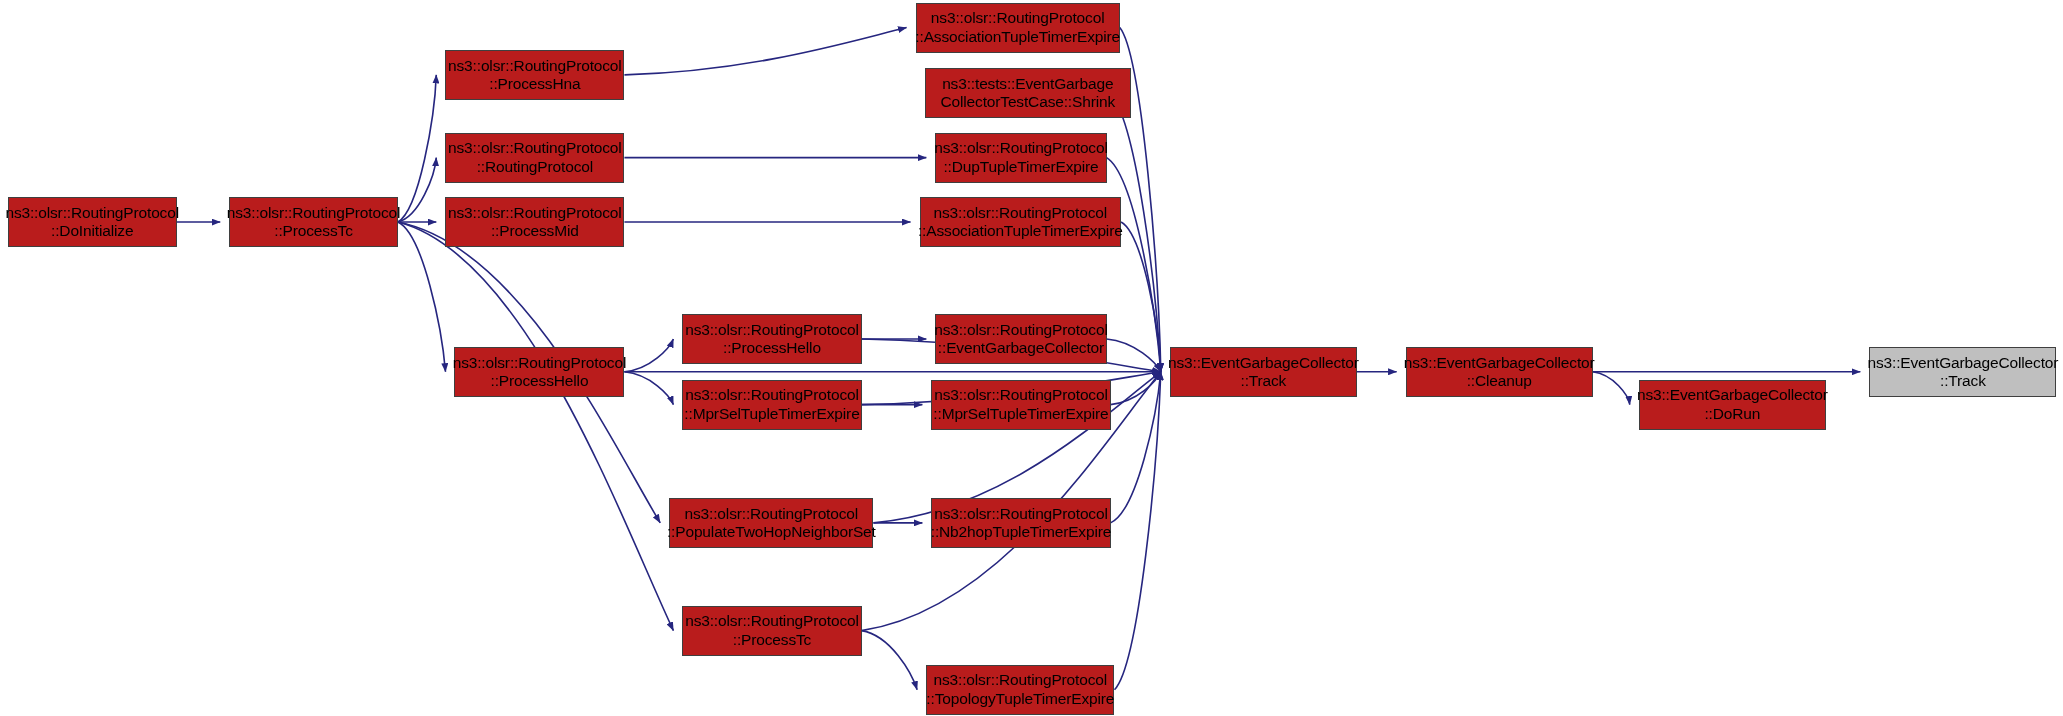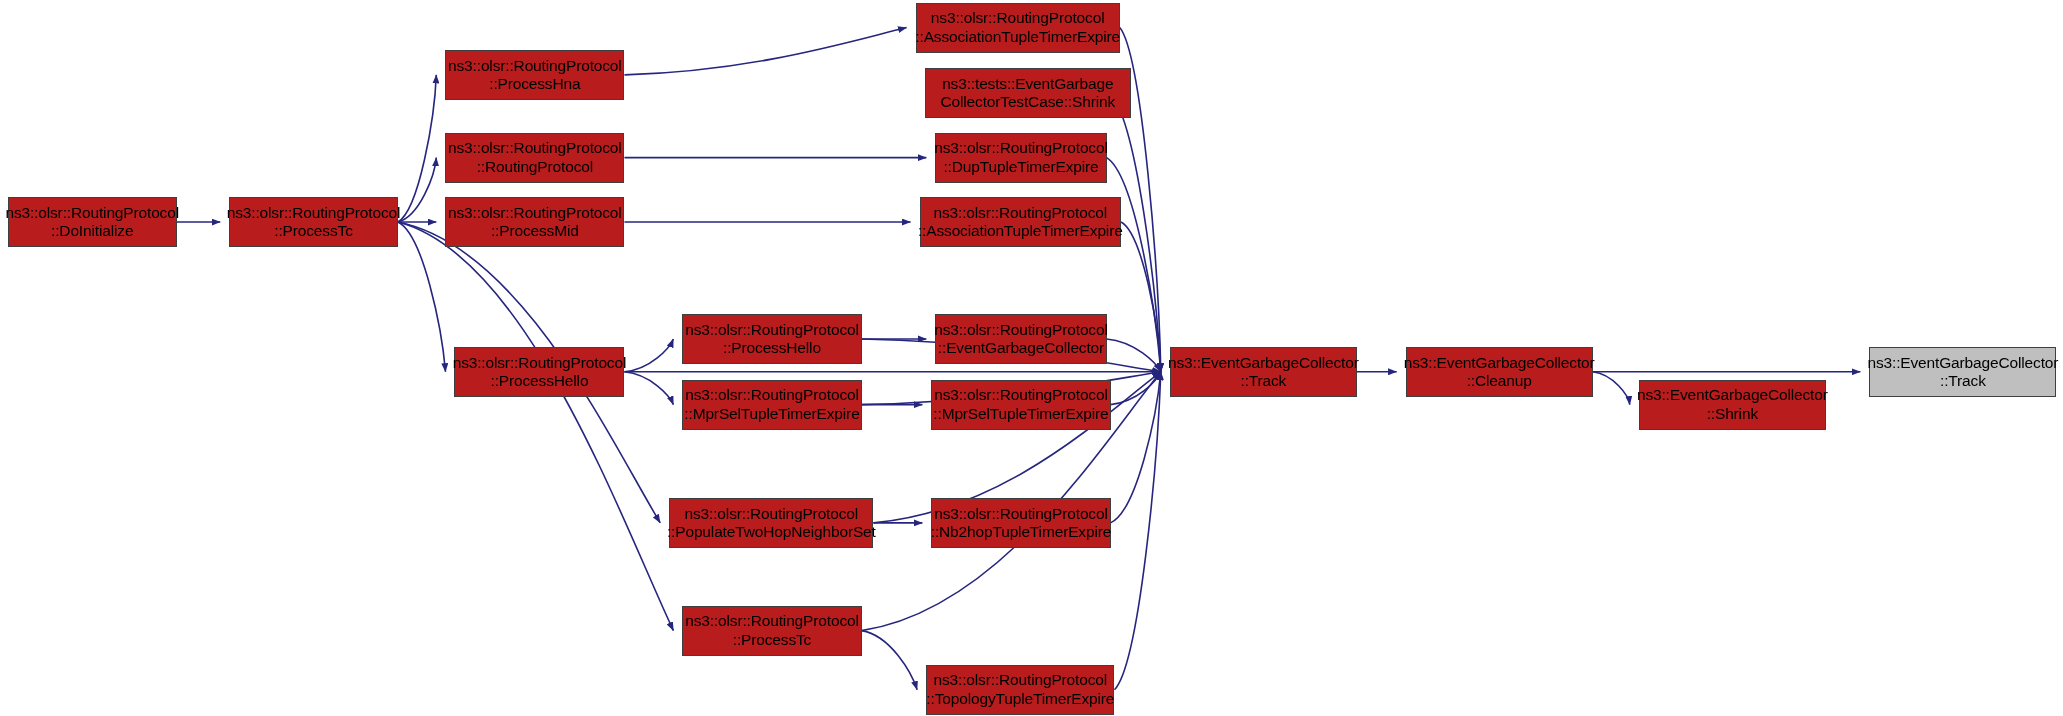--- a/index.html
+++ b/index.html
@@ -167,20 +167,20 @@
       <div class="node" style="left: 1169.82px; top: 346.833px; width: 187.066px; height: 49.9229px;">
         <span class="ln">ns3::EventGarbageCollector</span>
         <span class="ln">::Track</span>
       </div>
       <div class="node" style="left: 1405.63px; top: 346.833px; width: 187.066px; height: 49.9229px;">
         <span class="ln">ns3::EventGarbageCollector</span>
         <span class="ln">::Cleanup</span>
       </div>
       <div class="node" style="left: 1638.81px; top: 379.677px; width: 187.066px; height: 49.9229px;">
         <span class="ln">ns3::EventGarbageCollector</span>
-        <span class="ln">::Shrink</span>
+        <span class="ln">::DoRun</span>
       </div>
       <div class="node highlight" style="left: 1869.35px; top: 346.833px; width: 187.066px; height: 49.9229px;">
         <span class="ln">ns3::EventGarbageCollector</span>
         <span class="ln">::Track</span>
       </div>
     </div>
 </div>
 
 </body></html>

